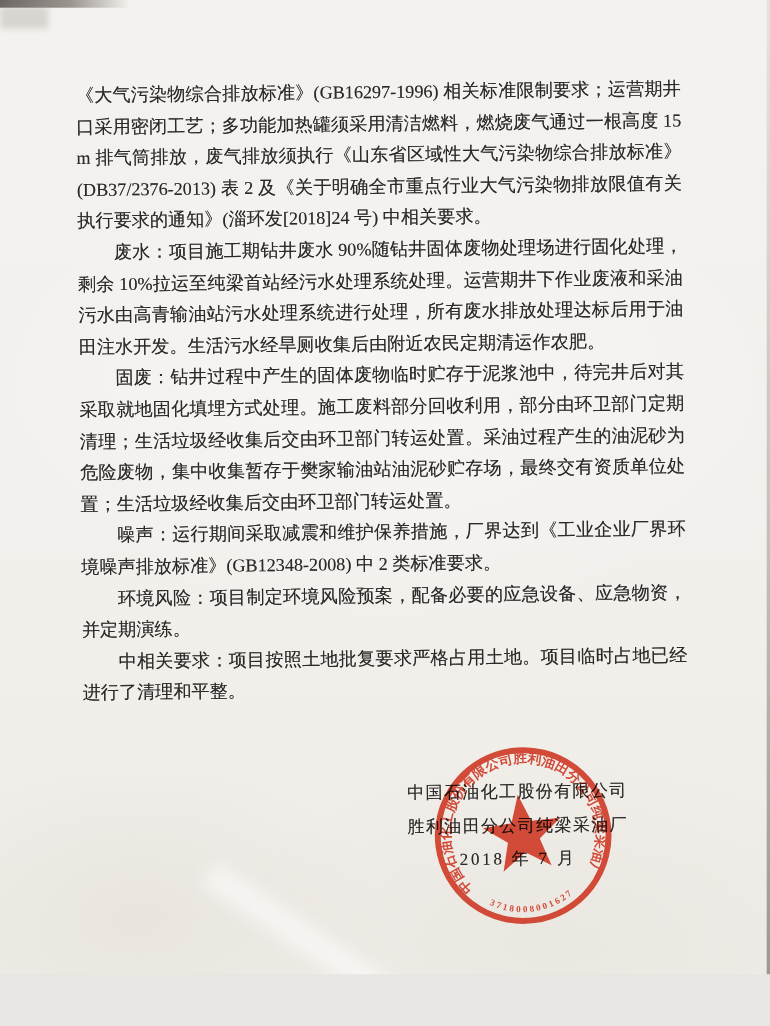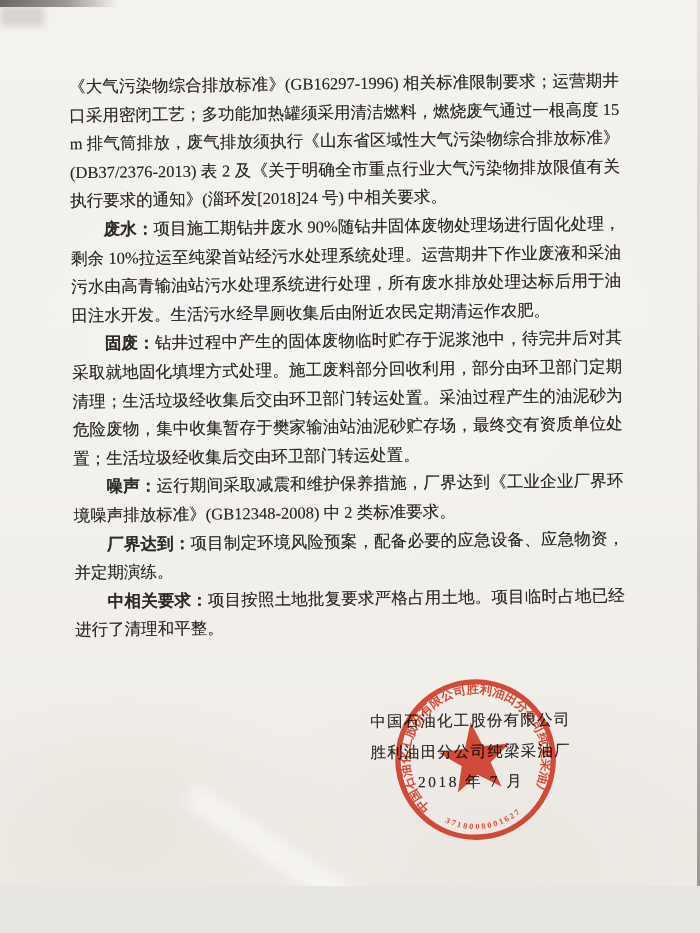--- a/index.html
+++ b/index.html
@@ -21,21 +21,21 @@
   }
   .content{
     position:absolute;left:72px;top:70px;width:550px;
     font-size:16.5px;line-height:28.6px;
     color:#2c2a28;
     text-align:justify;
     text-shadow:0 0 .6px rgba(44,42,40,.55);
   }
   .para{margin:0;text-indent:2em;word-break:break-all;}
   .para.first{text-indent:0;}
-  .para b{font-weight:bold;}
+  .para b{font-weight:normal;}
   .signature{
     position:absolute;left:366px;top:707px;
     font-size:15.5px;line-height:30.5px;
     letter-spacing:1.2px;
     color:#2c2a28;
     text-shadow:0 0 .6px rgba(44,42,40,.5);
     white-space:nowrap;
   }
   .signature .date{padding-left:47px;letter-spacing:2.5px;}
   .seal{
@@ -74,21 +74,21 @@
 <body>
 
 <div class="page">
   <div class="tilt">
 
     <div class="content">
       <p class="para first"><span>《大气污染物综合排放标准》(GB16297-1996) 相关标准限制要求；运营期井口采用密闭工艺；多功能加热罐须采用清洁燃料，燃烧废气通过一根高度 15m 排气筒排放，废气排放须执行《山东省区域性大气污染物综合排放标准》(DB37/2376-2013) 表 2 及《关于明确全市重点行业大气污染物排放限值有关执行要求的通知》(淄环发[2018]24 号) 中相关要求。</span></p>
       <p class="para"><b>废水：</b><span>项目施工期钻井废水 90%随钻井固体废物处理场进行固化处理，剩余 10%拉运至纯梁首站经污水处理系统处理。运营期井下作业废液和采油污水由高青输油站污水处理系统进行处理，所有废水排放处理达标后用于油田注水开发。生活污水经旱厕收集后由附近农民定期清运作农肥。</span></p>
       <p class="para"><b>固废：</b><span>钻井过程中产生的固体废物临时贮存于泥浆池中，待完井后对其采取就地固化填埋方式处理。施工废料部分回收利用，部分由环卫部门定期清理；生活垃圾经收集后交由环卫部门转运处置。采油过程产生的油泥砂为危险废物，集中收集暂存于樊家输油站油泥砂贮存场，最终交有资质单位处置；生活垃圾经收集后交由环卫部门转运处置。</span></p>
       <p class="para"><b>噪声：</b><span>运行期间采取减震和维护保养措施，厂界达到《工业企业厂界环境噪声排放标准》(GB12348-2008) 中 2 类标准要求。</span></p>
-      <p class="para"><b>厂界达到：</b><span>项目制定环境风险预案，配备必要的应急设备、应急物资，并定期演练。</span></p>
+      <p class="para"><b>环境风险：</b><span>项目制定环境风险预案，配备必要的应急设备、应急物资，并定期演练。</span></p>
       <p class="para"><b>中相关要求：</b><span>项目按照土地批复要求严格占用土地。项目临时占地已经进行了清理和平整。</span></p>
     </div>
 
     <div class="signature">
       <div>中国石油化工股份有限公司</div>
       <div>胜利油田分公司纯梁采油厂</div>
       <div class="date">2018 年 7 月</div>
     </div>
 
     <svg class="seal" viewBox="0 0 200 200" xmlns="http://www.w3.org/2000/svg">

